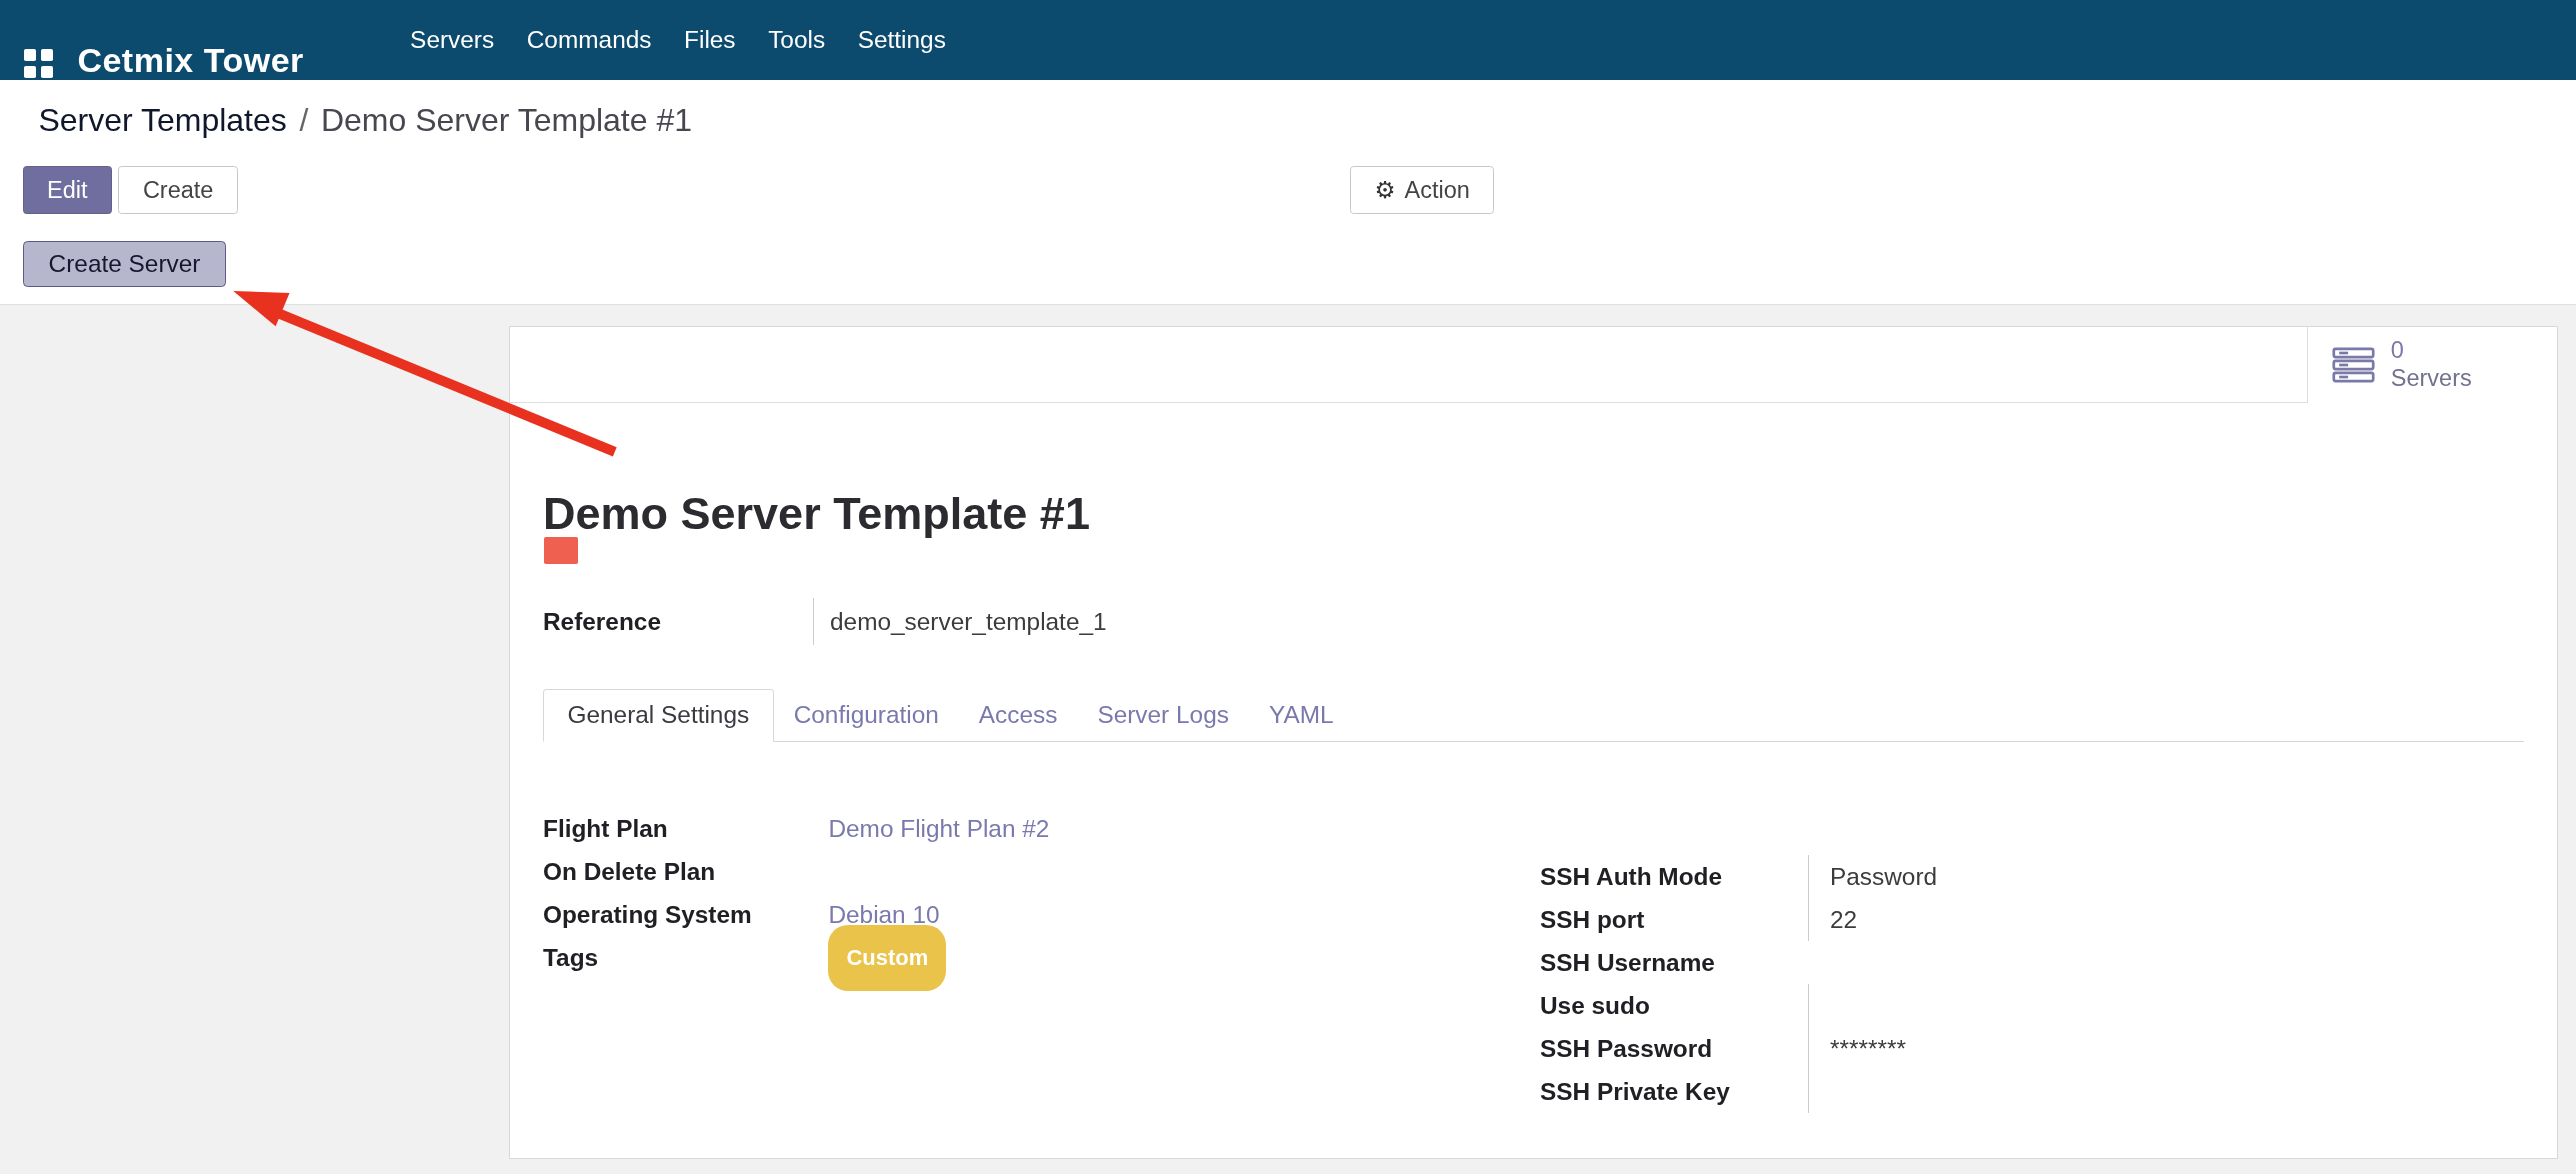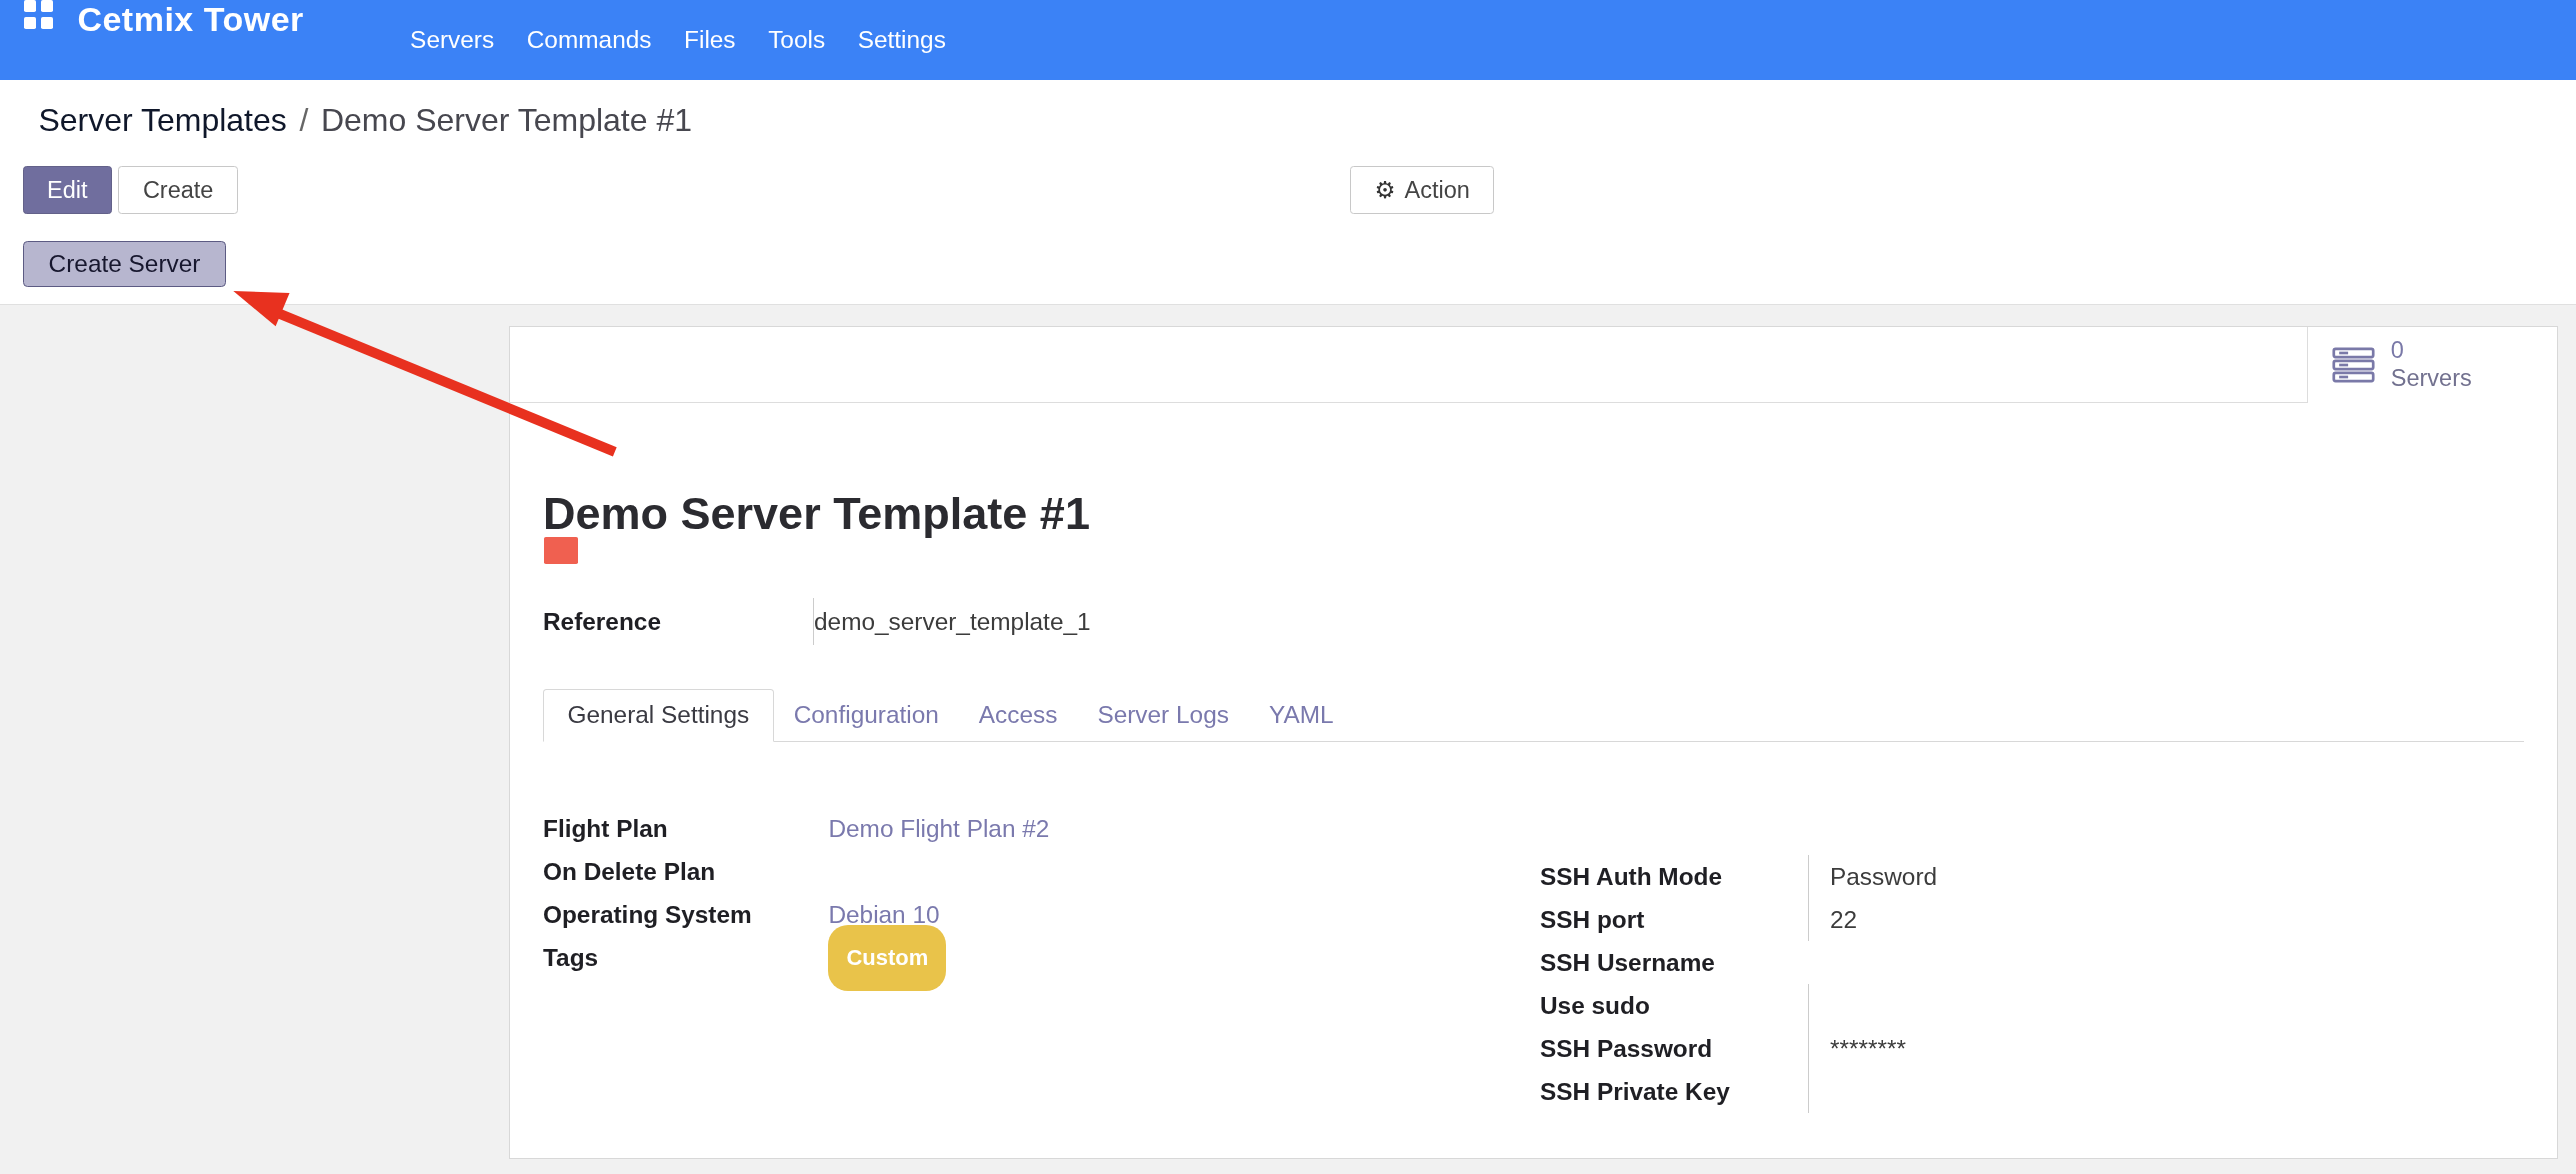--- a/index.html
+++ b/index.html
@@ -8,22 +8,22 @@
     width: 2576px; height: 1174px;
     background: #ffffff;
     font-family: "Liberation Sans", sans-serif;
     overflow: hidden;
     position: relative;
   }
 
   
   .navbar {
     position: absolute; top: 0; left: 0; right: 0; height: 80px;
-    background: #3b82f6;
-    display: flex; align-items: flex-start;
+    background: #0c4a6e;
+    display: flex; align-items: flex-end;
     color: #fff;
   }
   .apps-btn {
     margin-left: 24.4px;
     width: 31px; height: 31px;
     display: grid;
     grid-template-columns: 11.7px 11.7px;
     grid-template-rows: 11.7px 11.7px;
     gap: 5.4px;
     cursor: pointer;
@@ -117,21 +117,21 @@
     width: 34px; height: 27px; border-radius: 1.8px;
     background: #F06050;
   }
 
   .ref-row {
     position: absolute; left: 33px; top: 271px; height: 47px;
     display: flex; align-items: stretch; font-size: 24.4px;
   }
   .ref-label { width: 270px; font-weight: 700; color: #1f1f24; display: flex; align-items: center; }
   .ref-value {
-    border-left: 0.9px solid #cccccc; padding-left: 0; min-width: 470px;
+    border-left: 0.9px solid #cccccc; padding-left: 16px; min-width: 470px;
     display: flex; align-items: center; color: #3c3c3c;
   }
 
   
   .tabs {
     position: absolute; left: 33px; right: 33px; top: 360px; height: 55px;
     display: flex; align-items: flex-end;
     border-bottom: 0.9px solid #d8d8d8;
   }
   .tab {

